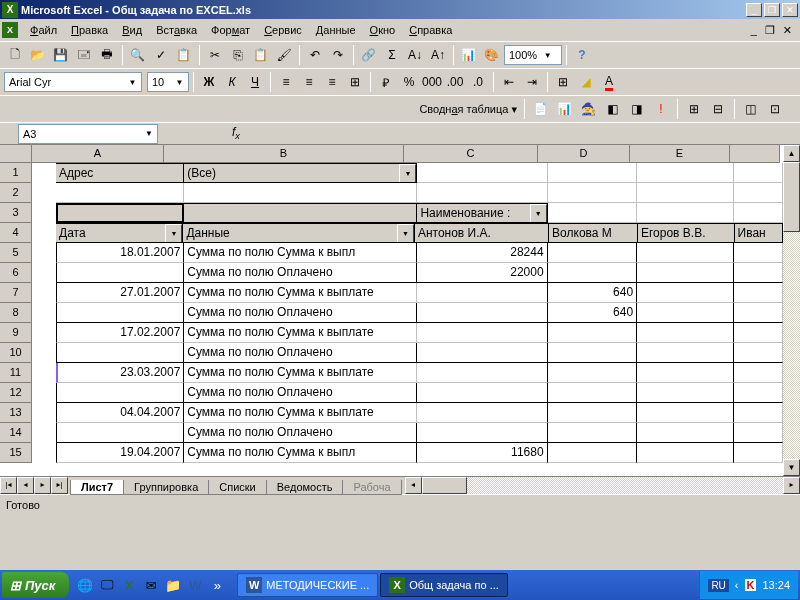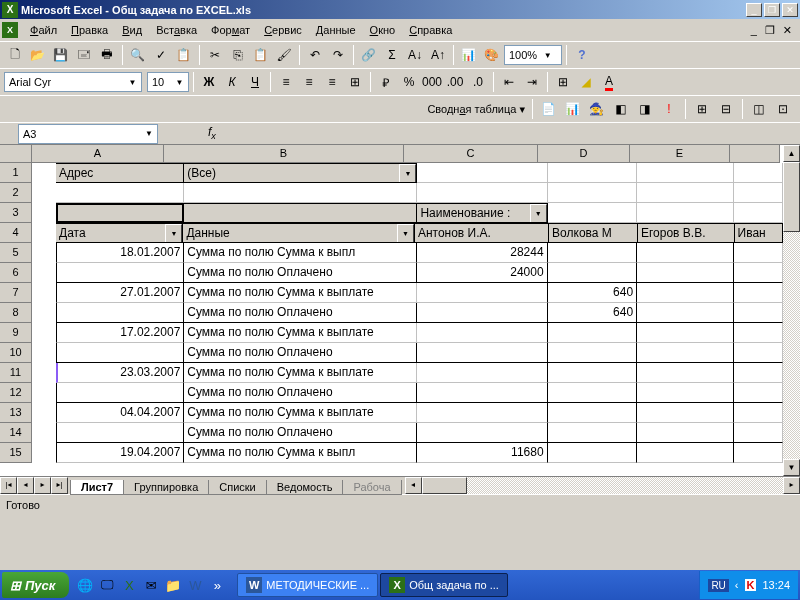--- a/index.html
+++ b/index.html
@@ -12,26 +12,26 @@
 .menubar { background: #d4d0c8; height: 22px; display: flex; align-items: center; padding: 0 2px; }
 .menubar .menu-icon { width: 16px; height: 16px; background: #2c7016; margin-right: 5px; display: flex; align-items: center; justify-content: center; color: #fff; font-size: 9px; font-weight: bold; }
 .menubar .menu-item { padding: 2px 7px; cursor: default; }
 .menubar .menu-item .u { text-decoration: underline; }
 .menubar .right { margin-left: auto; display: flex; gap: 8px; padding-right: 6px; font-size: 11px; }
 .toolbar { background: #d4d0c8; height: 27px; display: flex; align-items: center; padding: 2px 4px; border-top: 1px solid #fff; gap: 1px; }
 .tool-btn { width: 22px; height: 22px; display: flex; align-items: center; justify-content: center; border: 1px solid transparent; font-size: 12px; }
 .tool-sep { width: 1px; height: 20px; background: #808080; margin: 0 3px; border-right: 1px solid #fff; }
 .tool-combo { height: 20px; background: #fff; border: 1px solid #7f9db9; display: flex; align-items: center; padding: 0 2px 0 4px; font-size: 11px; }
 .tool-combo .dd { width: 13px; text-align: center; font-size: 8px; color: #000; margin-left: 4px; }
-.namebox-row { background: #d4d0c8; height: 22px; display: flex; align-items: center; border-top: 1px solid #fff; }
+.namebox-row { background: #d4d0c8; height: 22px; display: flex; align-items: center; border-top: 1px solid #fff; gap: 24px; }
 .namebox { width: 140px; height: 20px; background: #fff; border: 1px solid #7f9db9; display: flex; align-items: center; padding: 0 4px; margin-left: 18px; }
 .namebox .dd { margin-left: auto; font-size: 8px; }
 .fx-label { margin-left: 50px; font-style: italic; font-size: 12px; }
 .fx-label sub { font-size: 9px; }
-.pivot-bar { background: #d4d0c8; height: 27px; display: flex; align-items: center; justify-content: flex-end; padding: 2px 6px; border-top: 1px solid #fff; gap: 2px; }
+.pivot-bar { background: #d4d0c8; height: 27px; display: flex; align-items: center; justify-content: flex-end; padding: 2px 14px; border-top: 1px solid #fff; gap: 2px; }
 .pivot-bar .pv-label { font-size: 11px; margin-right: 2px; }
 .pivot-bar .pv-label .u { text-decoration: underline; }
 .grid-area { background: #fff; position: relative; height: 332px; overflow: hidden; border-top: 1px solid #808080; }
 .grid-corner { position: absolute; top: 0; left: 0; width: 32px; height: 18px; background: #d4d0c8; border-right: 1px solid #808080; border-bottom: 1px solid #808080; }
 .col-headers { position: absolute; top: 0; left: 32px; right: 17px; height: 18px; display: flex; }
 .col-h { background: #d4d0c8; border-right: 1px solid #808080; border-bottom: 1px solid #808080; text-align: center; font-size: 11px; line-height: 17px; }
 .row-headers { position: absolute; top: 18px; left: 0; width: 32px; bottom: 0; }
 .row-h { height: 20px; background: #d4d0c8; border-right: 1px solid #808080; border-bottom: 1px solid #808080; text-align: center; font-size: 11px; line-height: 19px; }
 .cells { position: absolute; top: 18px; left: 32px; right: 17px; bottom: 0; }
 .cell-row { display: flex; height: 20px; margin-left: 24px; }
@@ -273,21 +273,21 @@
       <div class="cell b-r" style="width:240px;">Сумма по полю Сумма к выпл</div>
       <div class="cell num b-r" style="width:134px;">28244</div>
       <div class="cell b-r" style="width:92px;"></div>
       <div class="cell b-r" style="width:100px;"></div>
       <div class="cell" style="width:50px;"></div>
     </div>
 
     <div class="cell-row">
       <div class="cell b-r b-b" style="width:132px;border-left:1px solid #000;"></div>
       <div class="cell b-r b-b" style="width:240px;">Сумма по полю Оплачено</div>
-      <div class="cell num b-r b-b" style="width:134px;">24000</div>
+      <div class="cell num b-r b-b" style="width:134px;">22000</div>
       <div class="cell b-r b-b" style="width:92px;"></div>
       <div class="cell b-r b-b" style="width:100px;"></div>
       <div class="cell b-b" style="width:50px;"></div>
     </div>
 
     <div class="cell-row">
       <div class="cell num b-r" style="width:132px;border-left:1px solid #000;">27.01.2007</div>
       <div class="cell" style="width:240px;overflow:visible;">Сумма по полю Сумма к выплате</div>
       <div class="cell b-r" style="width:134px;"></div>
       <div class="cell num b-r" style="width:92px;">640</div>

